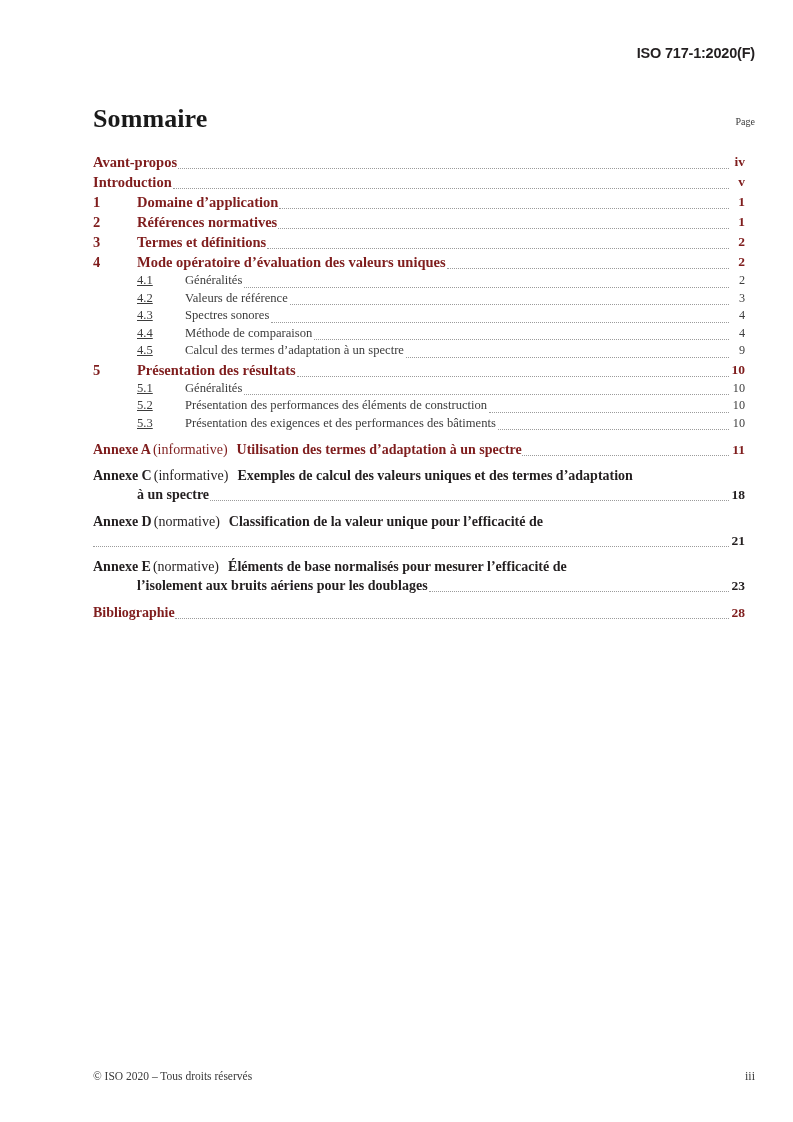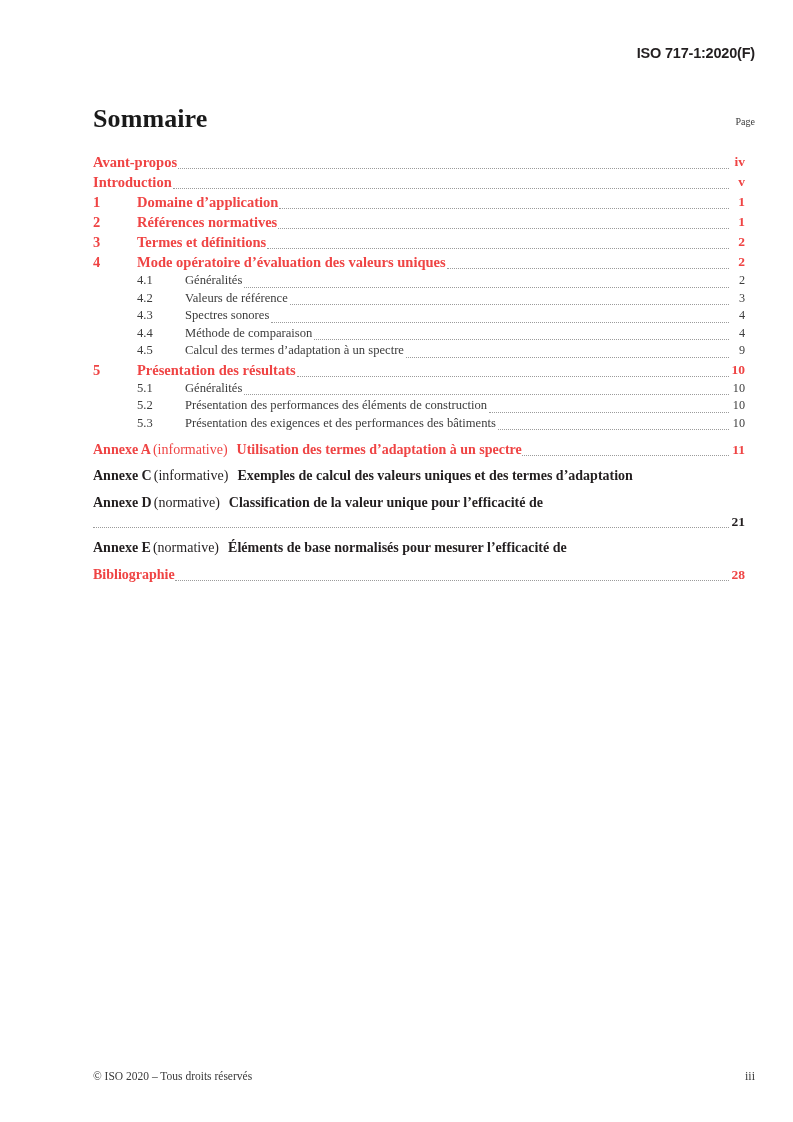--- a/index.html
+++ b/index.html
@@ -62,21 +62,21 @@
     position: absolute;
     top: 152px;
     left: 93px;
     width: 652px;   
   }
 
   .toc-entry {
     display: flex;
     align-items: flex-end;
     width: 100%;
-    color: #ef4444;
+    color: #7f1d1d;
   }
 
   
   .gap-lg { margin-top: 7.5px; }
   .gap-sm { margin-top: 0px; }
   .first  { margin-top: 0px; }
 
   .num {
     flex: 0 0 auto;
     white-space: nowrap;
@@ -126,21 +126,21 @@
   .lvl-1 .label { padding-right: 1px; }
   .lvl-1 .pg { font-weight: bold; font-size: 13.5px; min-width: 14px; }
 
   
   .lvl-2 {
     font-size: 12.6px;
     line-height: 17.5px;
     font-weight: normal;
     color: #3c3c3c;
   }
-  .lvl-2 .num { width: 48px; margin-left: 44px; }
+  .lvl-2 .num { width: 48px; margin-left: 44px; text-decoration: underline; }
   .lvl-2 .label { padding-right: 2px; }
   .lvl-2 .pg { font-weight: normal; font-size: 12.2px; min-width: 14px; color: #3c3c3c; }
   .lvl-2 .leader::after { bottom: 2px; }
 
   
   .lvl-annex {
     font-size: 14px;
     line-height: 19px;
     font-weight: bold;
   }
@@ -289,30 +289,40 @@
         <span class="leader"></span>
         <span class="pg">10</span>
       </div>
       <div class="toc-entry lvl-annex gap-lg">
         <span class="label"><span>Annexe A</span><span class="annex-kind">(informative)</span><span>Utilisation des termes d’adaptation à un spectre</span></span>
         <span class="leader"></span>
         <span class="pg">11</span>
       </div>
       <div class="annex-wrap gap-lg">
         <div class="annex-line1"><span>Annexe C</span><span class="annex-kind">(informative)</span><span>Exemples de calcul des valeurs uniques et des termes d’adaptation</span></div>
+        <div class="annex-line2">
+          <span class="cont">à un spectre</span>
+          <span class="leader"></span>
+          <span class="pg">18</span>
+        </div>
       </div>
       <div class="annex-wrap gap-lg">
         <div class="annex-line1"><span>Annexe D</span><span class="annex-kind">(normative)</span><span>Classification de la valeur unique pour l’efficacité de</span></div>
         <div class="annex-line2">
           <span class="leader"></span>
           <span class="pg">21</span>
         </div>
       </div>
       <div class="annex-wrap gap-lg">
         <div class="annex-line1"><span>Annexe E</span><span class="annex-kind">(normative)</span><span>Éléments de base normalisés pour mesurer l’efficacité de</span></div>
+        <div class="annex-line2">
+          <span class="cont">l’isolement aux bruits aériens pour les doublages</span>
+          <span class="leader"></span>
+          <span class="pg">23</span>
+        </div>
       </div>
       <div class="toc-entry lvl-annex gap-lg">
         <span class="label">Bibliographie</span>
         <span class="leader"></span>
         <span class="pg">28</span>
       </div>
     </div>
 
   <div class="footer">
     <div class="footer-copyright">© ISO 2020 – Tous droits réservés</div>

